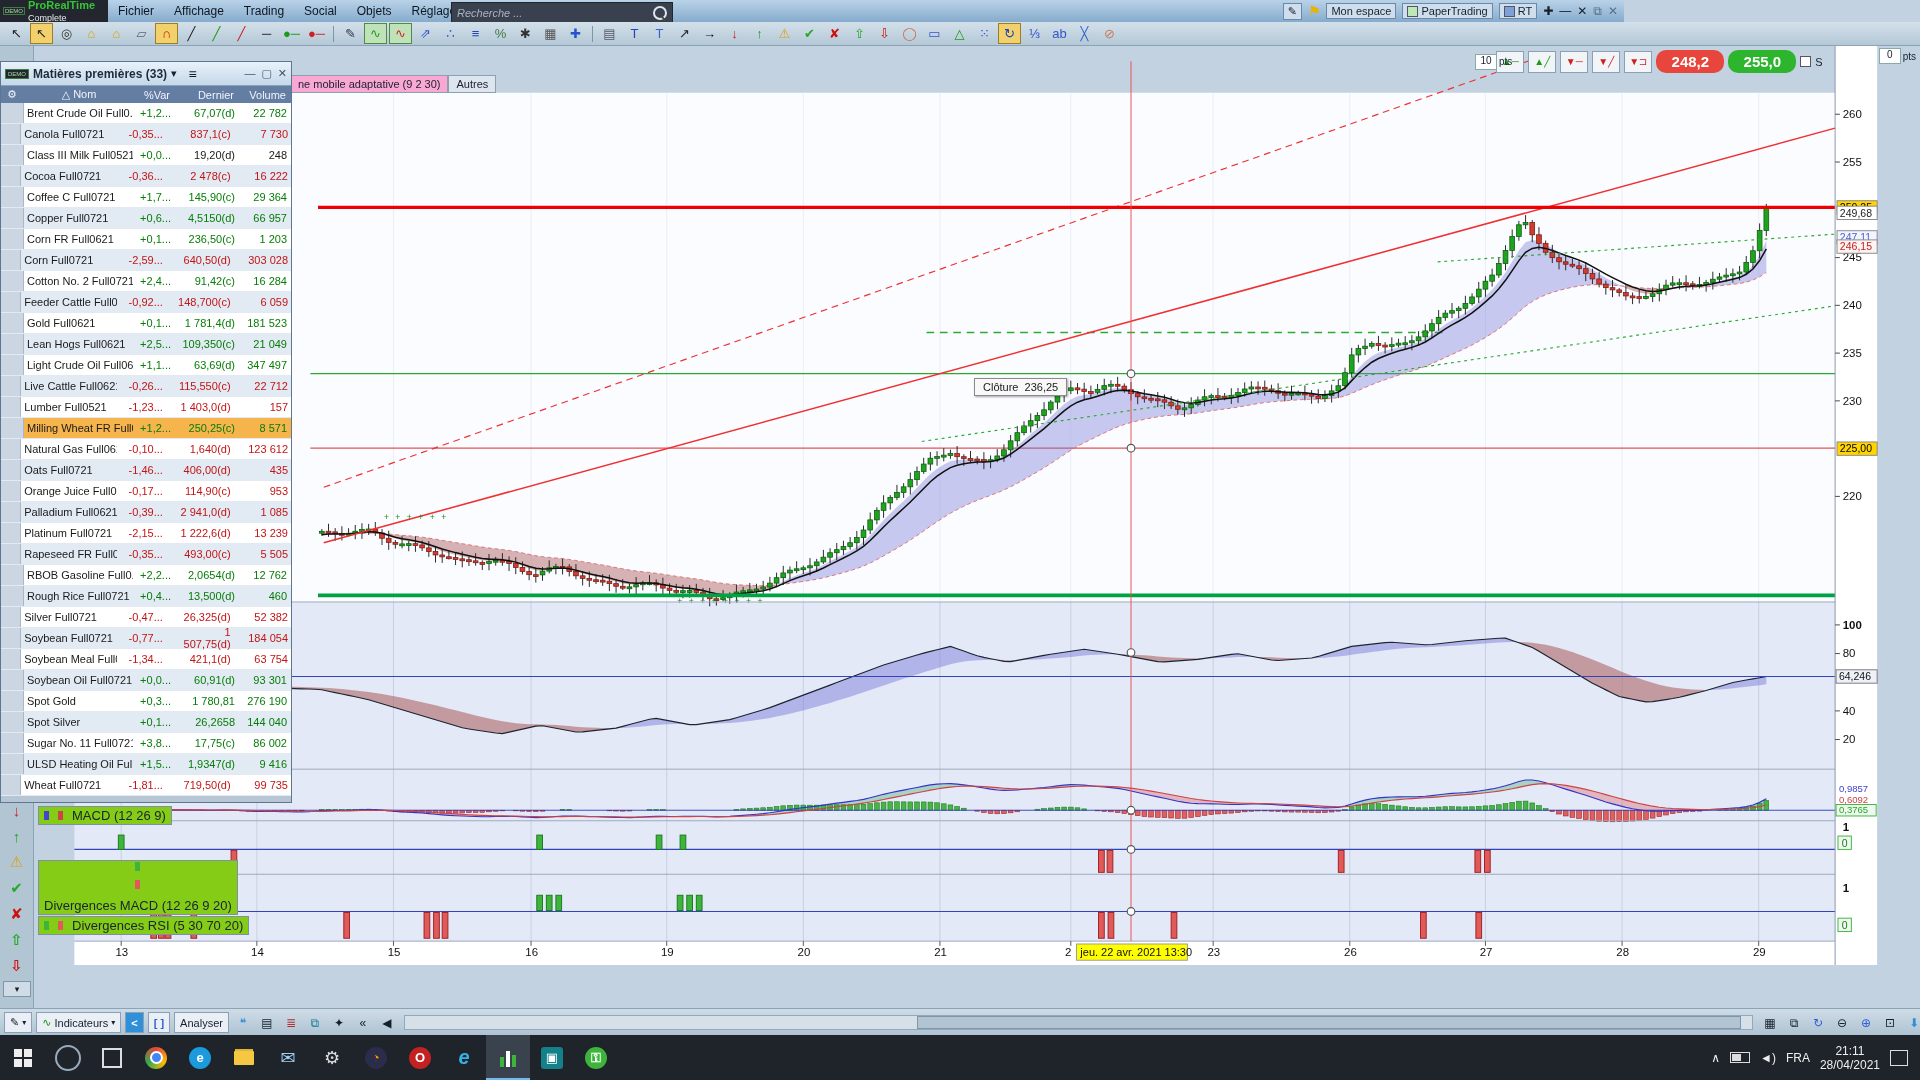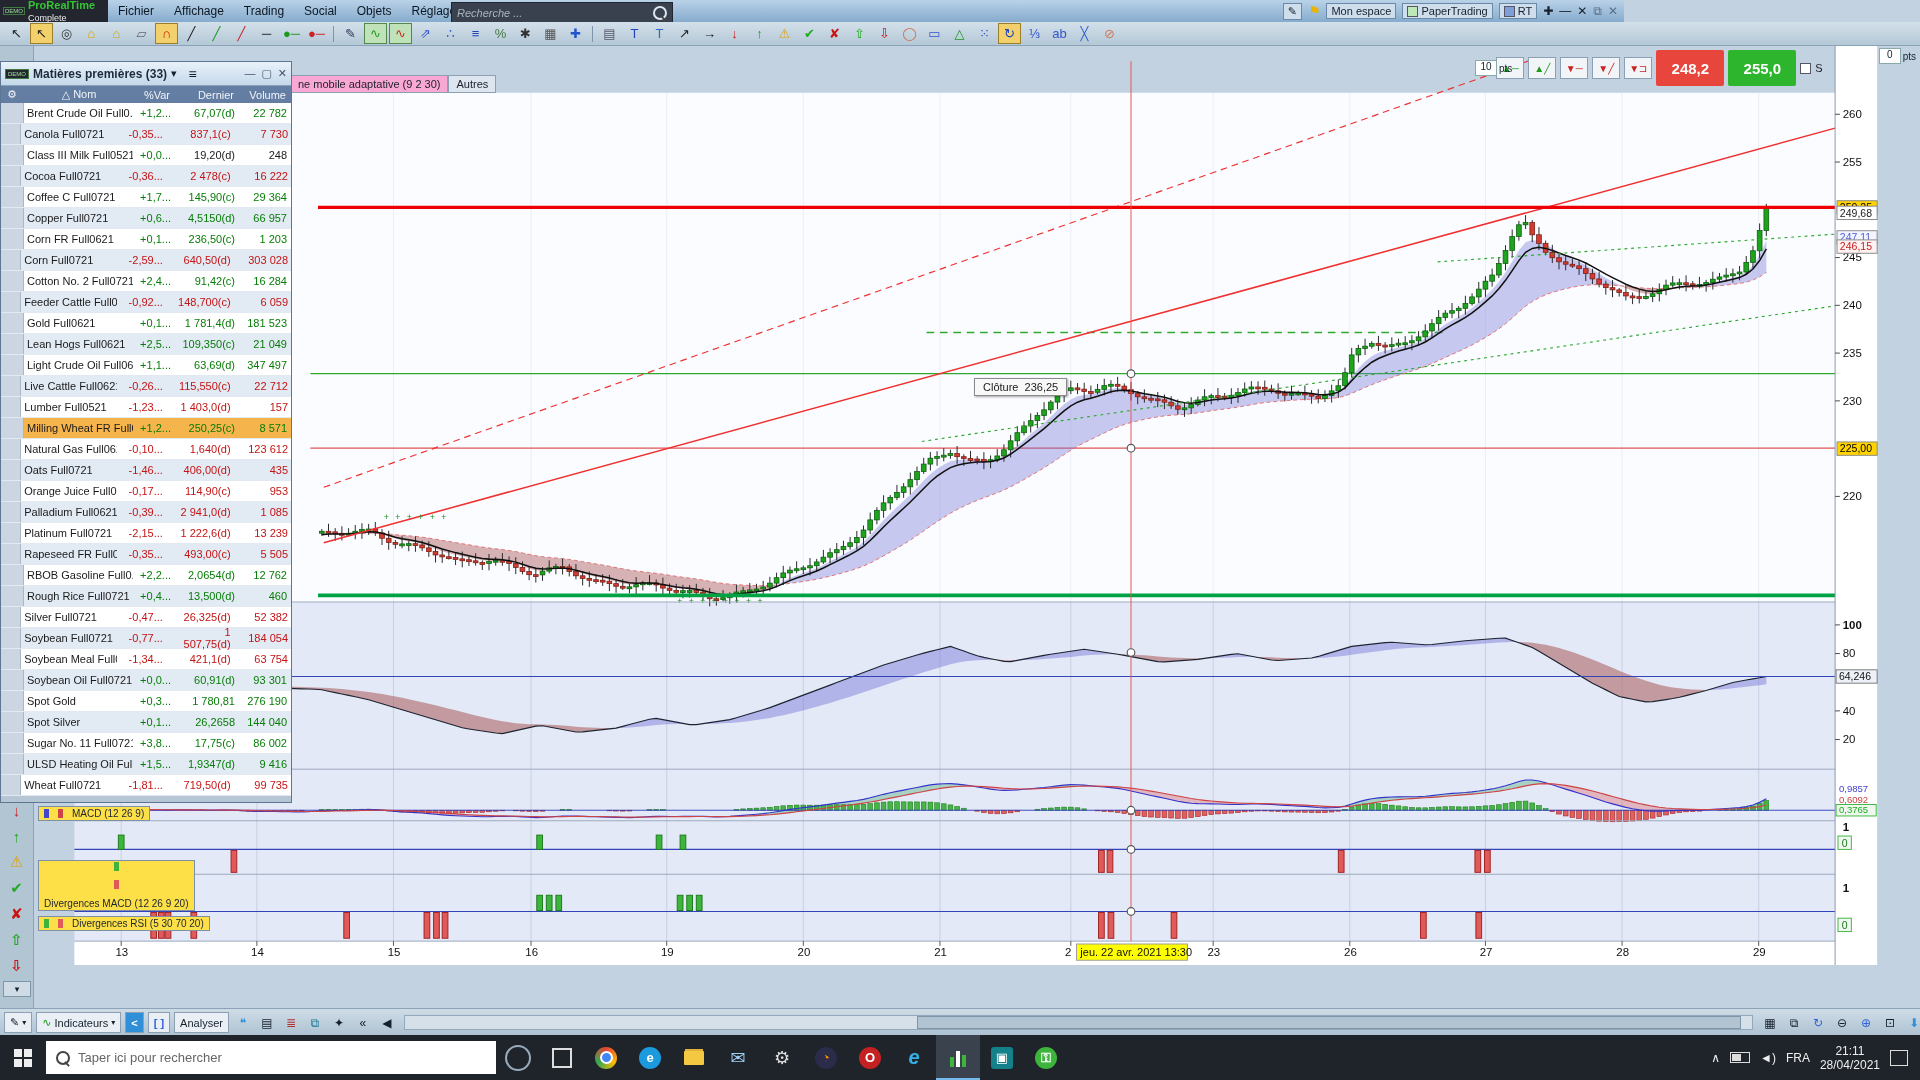--- a/index.html
+++ b/index.html
@@ -28,22 +28,22 @@
   .tb-sep{width:1px;height:16px;background:#7e96aa;margin:0 4px;}
   
   #workspace{position:absolute;left:0;top:45px;width:1920px;height:963px;background:#c3d2e0;}
   #chart-svg{position:absolute;left:0;top:0;}
   #left-strip{position:absolute;left:0;top:0;width:33px;height:963px;background:#b2c5d3;border-right:1px solid #8aa3b8;z-index:2;}
   .strip-icon{width:33px;height:24px;display:flex;align-items:center;justify-content:center;font-size:15px;font-weight:bold;}
   #chart-tabs{position:absolute;left:290px;top:30px;z-index:3;display:flex;}
   .chart-tab{background:#f9a8d4;border:1px solid #8ba0b4;padding:2px 7px;font-size:11px;color:#223;}
   #trade-bar{position:absolute;left:1475px;top:5px;z-index:3;display:flex;align-items:center;gap:4px;}
   .ord-btn{width:26px;height:20px;background:#f2f5f8;border:1px solid #8ba0b4;display:flex;align-items:center;justify-content:center;font-size:10px;}
-  .px-box{min-width:68px;height:36px;color:#fff;font-weight:bold;font-size:15px;display:flex;align-items:center;justify-content:center;border-radius:2px;}
-  .chip{position:absolute;z-index:3;background:#fde047;border:1px solid #7e8fa6;padding:1px 5px;font-size:10px;color:#1a2330;display:flex;align-items:center;gap:9px;}
+  .px-box{min-width:68px;height:23px;color:#fff;font-weight:bold;font-size:15px;display:flex;align-items:center;justify-content:center;border-radius:10px;}
+  .chip{position:absolute;z-index:3;background:#84cc16;border:1px solid #7e8fa6;padding:1px 5px;font-size:13px;color:#1a2330;display:flex;align-items:center;gap:9px;}
   .chip .csq{width:5px;height:9px;display:inline-block;}
   #tooltip{position:absolute;left:974px;top:333px;z-index:4;background:#f8f8f8;border:1px solid #8a8a8a;
     box-shadow:1px 1px 2px rgba(0,0,0,.35);padding:2px 8px;font-size:11px;color:#222;}
   .pts-box{position:absolute;z-index:3;display:flex;align-items:center;gap:2px;font-size:10px;}
   .pts-box .in{width:20px;height:14px;background:#fff;border:1px solid #8aa;text-align:center;}
   
   #watchlist{position:absolute;left:0;top:16px;width:290px;z-index:10;border:1px solid #5d7792;background:#fff;}
   #wl-title{height:23px;background:linear-gradient(#e9f2fa,#c4d8ea);display:flex;align-items:center;padding:0 4px;gap:4px;border-bottom:1px solid #8aa3b8;}
   #wl-title .t{font-weight:bold;font-size:12px;color:#1c2a3a;}
   #wl-head{height:17px;background:#647da3;color:#f0f4fa;display:flex;align-items:center;font-size:11px;}
@@ -1366,24 +1366,20 @@
 
 <div id="taskbar">
   <div id="tb-start">
     <div style="display:grid;grid-template-columns:8px 8px;grid-gap:2px;">
       <span style="width:8px;height:8px;background:#eee"></span>
         <span style="width:8px;height:8px;background:#eee"></span>
       <span style="width:8px;height:8px;background:#eee"></span>
         <span style="width:8px;height:8px;background:#eee"></span>
     </div>
   </div>
-  <div id="tb-search">
-    <span class="magni"></span>
-    <span>Taper ici pour rechercher</span>
-  </div>
   <div id="tb-icons" style="display:flex;">
       <div class="task-ico">
         <span class="circ" style="border:2px solid #9ab;background:none;"></span>
       </div>
       <div class="task-ico">
         <span style="width:16px;height:16px;border:2px solid #ddd;display:inline-block;"></span>
       </div>
       <div class="task-ico">
         <span class="circ" style="background:conic-gradient(#ea4335,#fbbc05,#34a853,#ea4335);">
           <span style="width:9px;height:9px;border-radius:50%;background:#4285f4;border:2px solid #fff;"></span>

